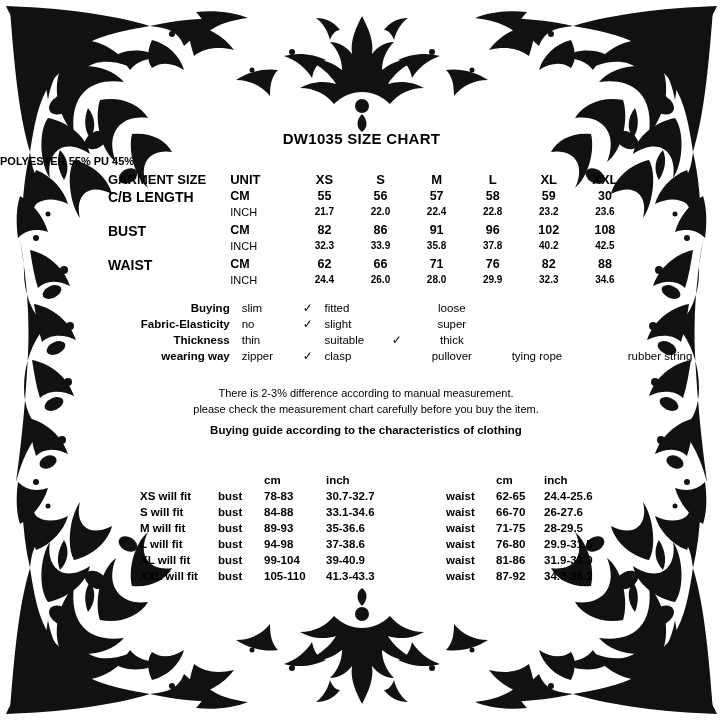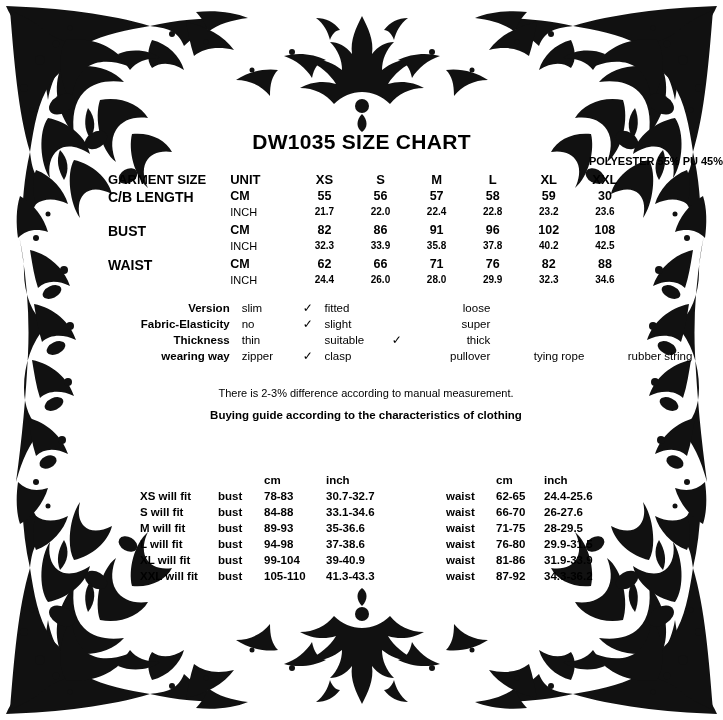--- a/index.html
+++ b/index.html
@@ -40,29 +40,29 @@
     left: 0;
     top: 0;
     width: 723px;
     height: 720px;
   }
   .title {
     position: absolute;
     left: 0; right: 0;
     top: 130px;
     text-align: center;
-    font-size: 21px;
+    font-size: 15px;
     font-weight: bold;
     letter-spacing: 0.3px;
   }
   .subtitle {
     position: absolute;
     left: 0; right: 0;
     top: 155px;
-    text-align: right;
+    text-align: left;
     font-size: 11px;
     font-weight: bold;
   }
 
   
   table.size-table {
     position: absolute;
     left: 108px;
     top: 172px;
     width: 525px;
@@ -113,22 +113,22 @@
   table.attrs td.a-label {
     text-align: right;
     font-weight: bold;
     width: 100px;
     padding-right: 12px;
     font-size: 11.5px;
   }
   table.attrs td.a-opt   { width: 62px; text-align: left; }
   table.attrs td.a-check { width: 22px; text-align: left; font-size: 12px; }
   table.attrs td.a-opt2  { width: 68px; text-align: left; }
-  table.attrs td.a-opt3  { width: 78px; text-align: right; }
-  table.attrs td.a-opt4  { width: 96px; text-align: center; }
+  table.attrs td.a-opt3  { width: 78px; text-align: center; }
+  table.attrs td.a-opt4  { width: 96px; text-align: left; }
   table.attrs td.a-opt5  { width: 96px; text-align: left; }
 
   
   .notes {
     position: absolute;
     left: 0; right: 0;
     top: 386px;
     text-align: center;
     font-size: 11px;
     line-height: 15.5px;
@@ -462,21 +462,21 @@
           <td class="c-val">29.9</td>
           <td class="c-val">32.3</td>
           <td class="c-val">34.6</td>
         </tr>
       </tbody>
     </table>
 
     <table class="attrs">
       <tbody>
         <tr>
-          <td class="a-label">Version</td>
+          <td class="a-label">Buying</td>
           <td class="a-opt">slim</td>
           <td class="a-check">✓</td>
           <td class="a-opt2">fitted</td>
           <td class="a-check"></td>
           <td class="a-opt3">loose</td>
           <td class="a-check"></td>
           <td class="a-opt4"></td>
           <td class="a-check"></td>
           <td class="a-opt5"></td>
         </tr>
@@ -514,20 +514,21 @@
           <td class="a-check"></td>
           <td class="a-opt4">tying rope</td>
           <td class="a-check"></td>
           <td class="a-opt5">rubber string</td>
         </tr>
       </tbody>
     </table>
 
     <div class="notes">
       <div class="n1">There is 2-3% difference according to manual measurement.</div>
+      <div class="n2">please check the measurement chart carefully before you buy the item.</div>
       <div class="n3">Buying guide according to the characteristics of clothing</div>
     </div>
 
     <table class="fit">
       <tbody>
         <tr class="head">
           <td class="f-size"></td>
           <td class="f-bust-l"></td>
           <td class="f-cm">cm</td>
           <td class="f-in">inch</td>

